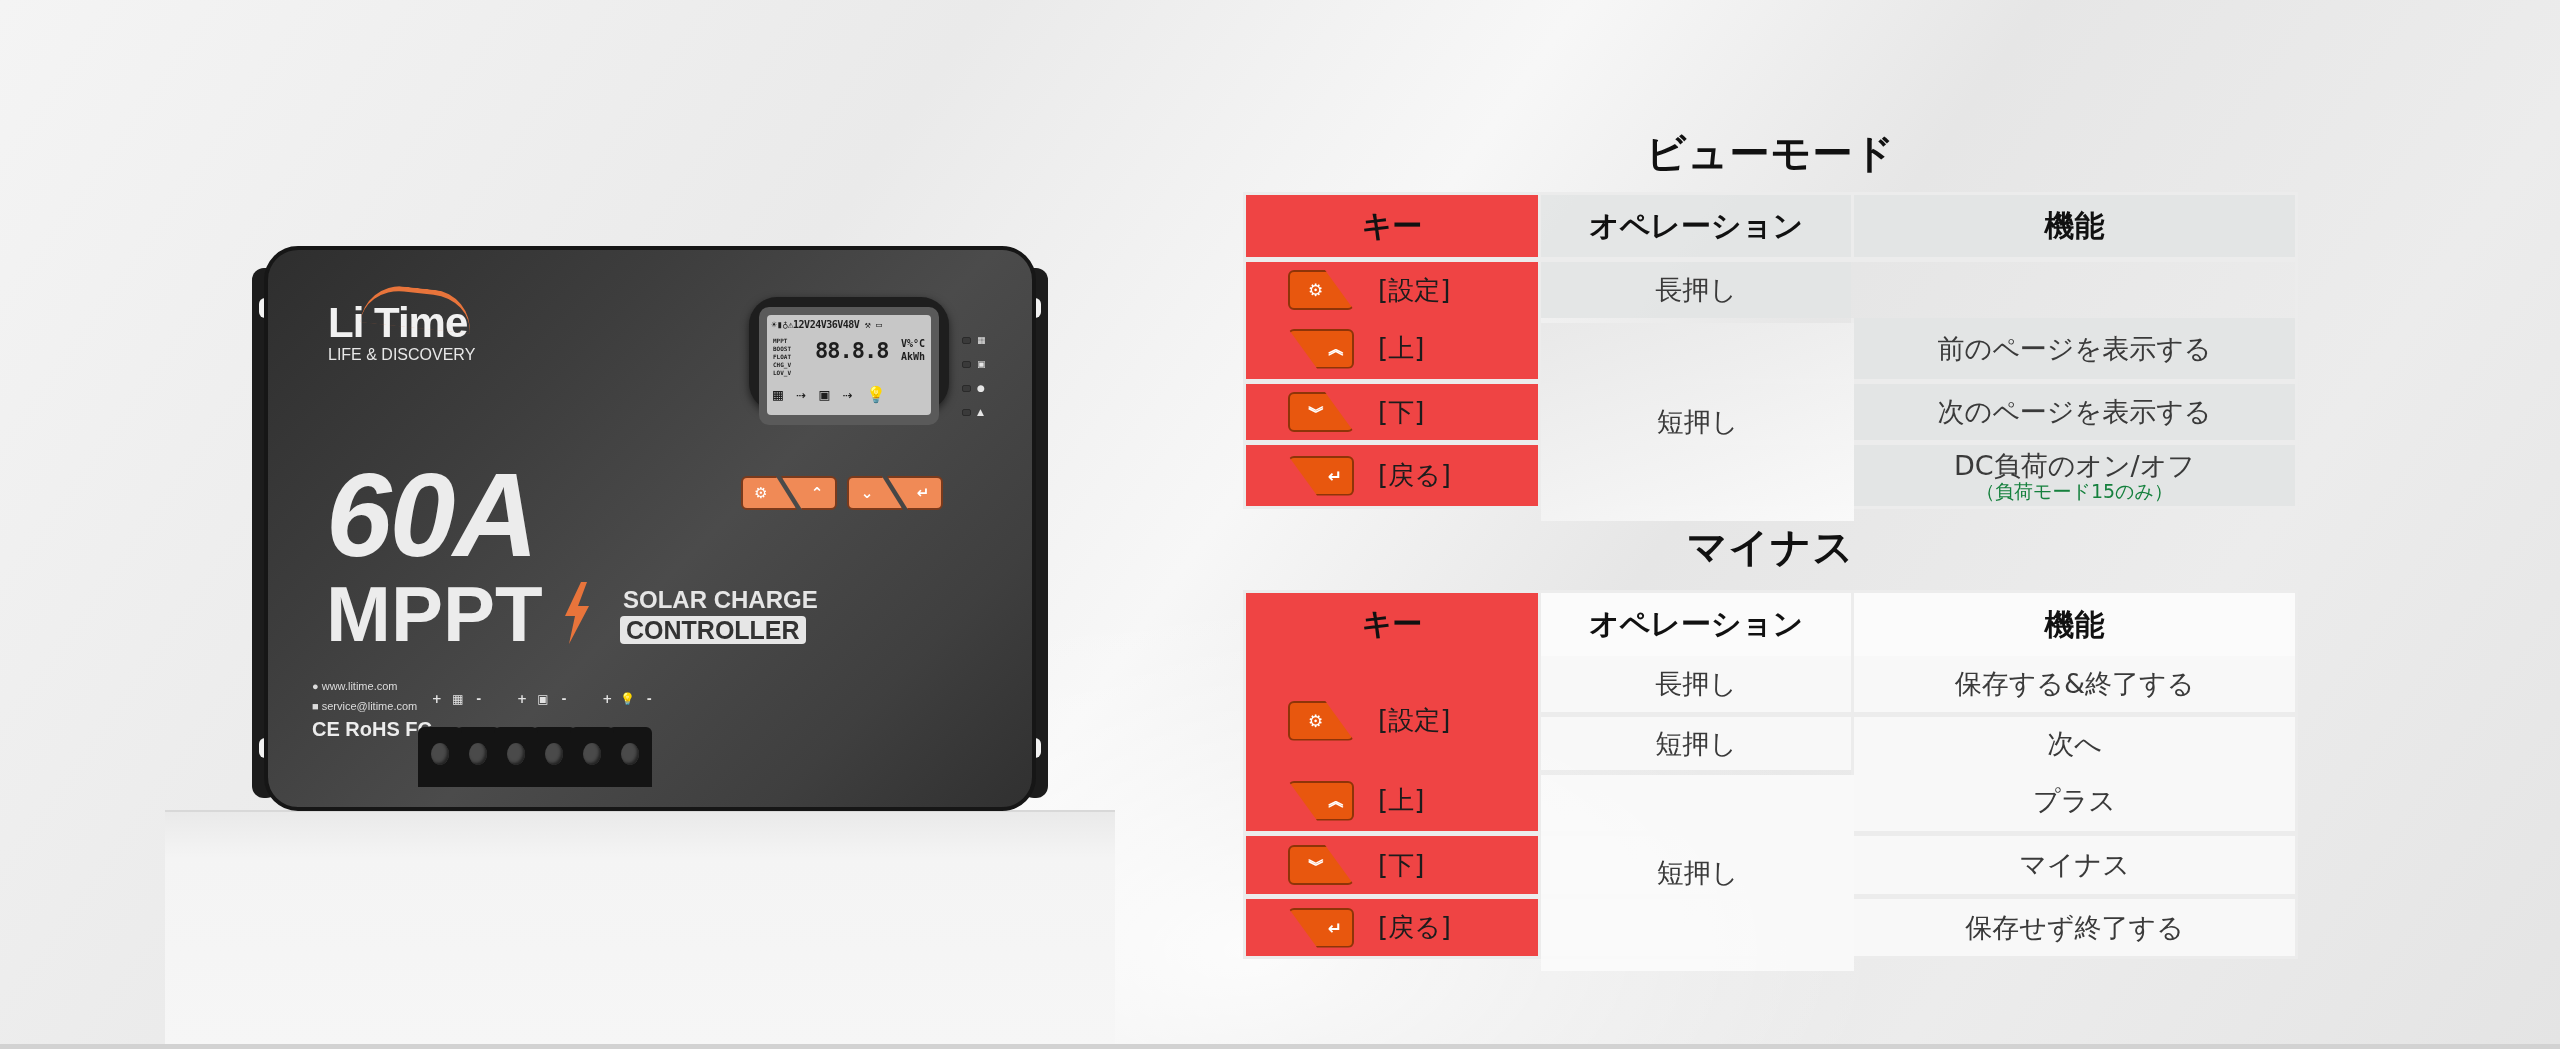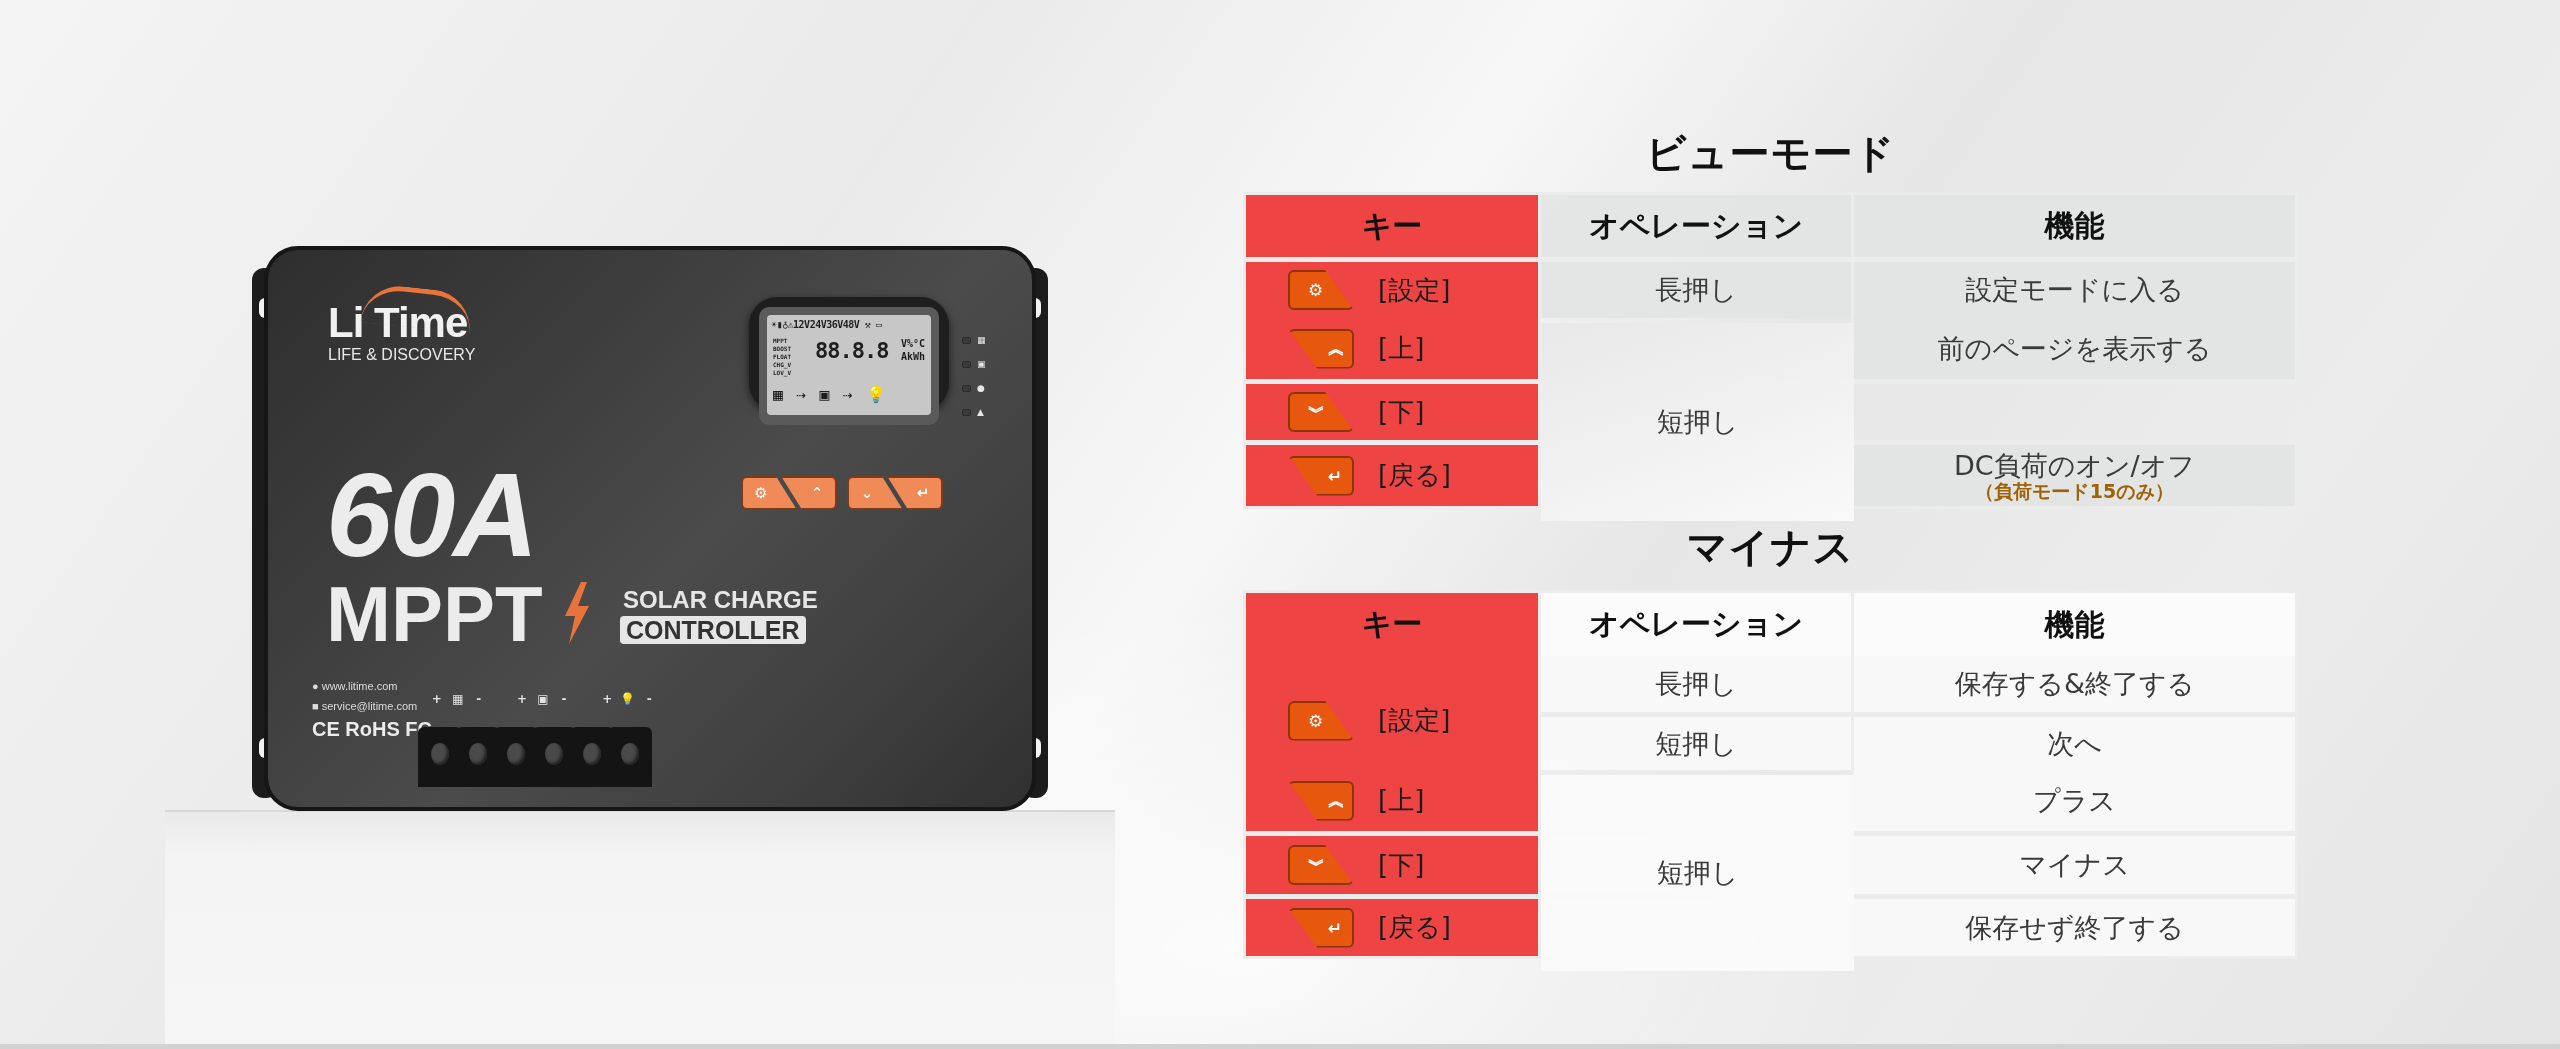--- a/index.html
+++ b/index.html
@@ -124,21 +124,21 @@
   .row:first-child { border-top: none; }
   .cell { display: flex; align-items: center; justify-content: center; font-size: 27px; color: #3a3a3a; text-align: center; }
   .c-key { width: 292px; background: #ef4444; justify-content: flex-start; padding-left: 42px; gap: 24px; }
   .c-op  { width: 313px; border-left: 3px solid #ececec; }
   .c-fn  { flex: 1; border-left: 3px solid #ececec; flex-direction: column; line-height: 30px; }
   .hdr .cell { font-weight: bold; color: #111; font-size: 30px; }
   .hdr .c-key { justify-content: center; padding-left: 0; }
   .view .c-op, .view .c-fn { background: rgba(226,228,228,0.85); }
   .setg .c-op, .setg .c-fn { background: rgba(250,250,250,0.9); }
   .setg .hdr .c-op, .setg .hdr .c-fn { background: rgba(252,252,252,0.95); }
-  .sub { font-size: 19px; line-height: 20px; color: #a16207; font-weight: bold; }
+  .sub { font-size: 19px; line-height: 20px; color: #15803d; }
 
   .key-btn {
     width: 66px; height: 40px; background: #e8570e; border: 2px solid #8e3408;
     display: flex; align-items: center; color: #fff; font-size: 17px; font-weight: bold; flex-shrink: 0;
   }
   .key-btn.fwd { clip-path: polygon(0 0, 56% 0, 100% 100%, 0 100%); border-radius: 6px; padding-left: 18px; }
   .key-btn.back { clip-path: polygon(0 0, 100% 0, 100% 100%, 44% 100%); border-radius: 6px; padding-left: 38px; }
   .key-label { font-size: 26px; color: #1c1c1c; }
 
   
@@ -284,37 +284,37 @@
     <div class="cell c-key">キー</div>
     <div class="cell c-op">オペレーション</div>
     <div class="cell c-fn">機能</div>
   </div>
   <div class="row" style="height:61px">
     <div class="cell c-key">
       <div class="key-btn fwd">⚙</div>
       <span class="key-label">[設定]</span>
     </div>
     <div class="cell c-op">長押し</div>
-    <div class="cell c-fn">設定モードに入る</div>
   </div>
   <div class="merge">
     <div class="row" style="height:61px">
       <div class="cell c-key">
         <div class="key-btn back">︽</div>
         <span class="key-label">[上]</span>
       </div>
       <div class="cell c-op" style="background:transparent"></div>
       <div class="cell c-fn">前のページを表示する</div>
     </div>
     <div class="row" style="height:61px">
       <div class="cell c-key">
         <div class="key-btn fwd">︾</div>
         <span class="key-label">[下]</span>
       </div>
       <div class="cell c-op" style="background:transparent"></div>
+      <div class="cell c-fn">次のページを表示する</div>
     </div>
     <div class="row" style="height:66px">
       <div class="cell c-key">
         <div class="key-btn back">↵</div>
         <span class="key-label">[戻る]</span>
       </div>
       <div class="cell c-op" style="background:transparent"></div>
       <div class="cell c-fn">
         <span>DC負荷のオン/オフ</span>
         <span class="sub">（負荷モード15のみ）</span>

